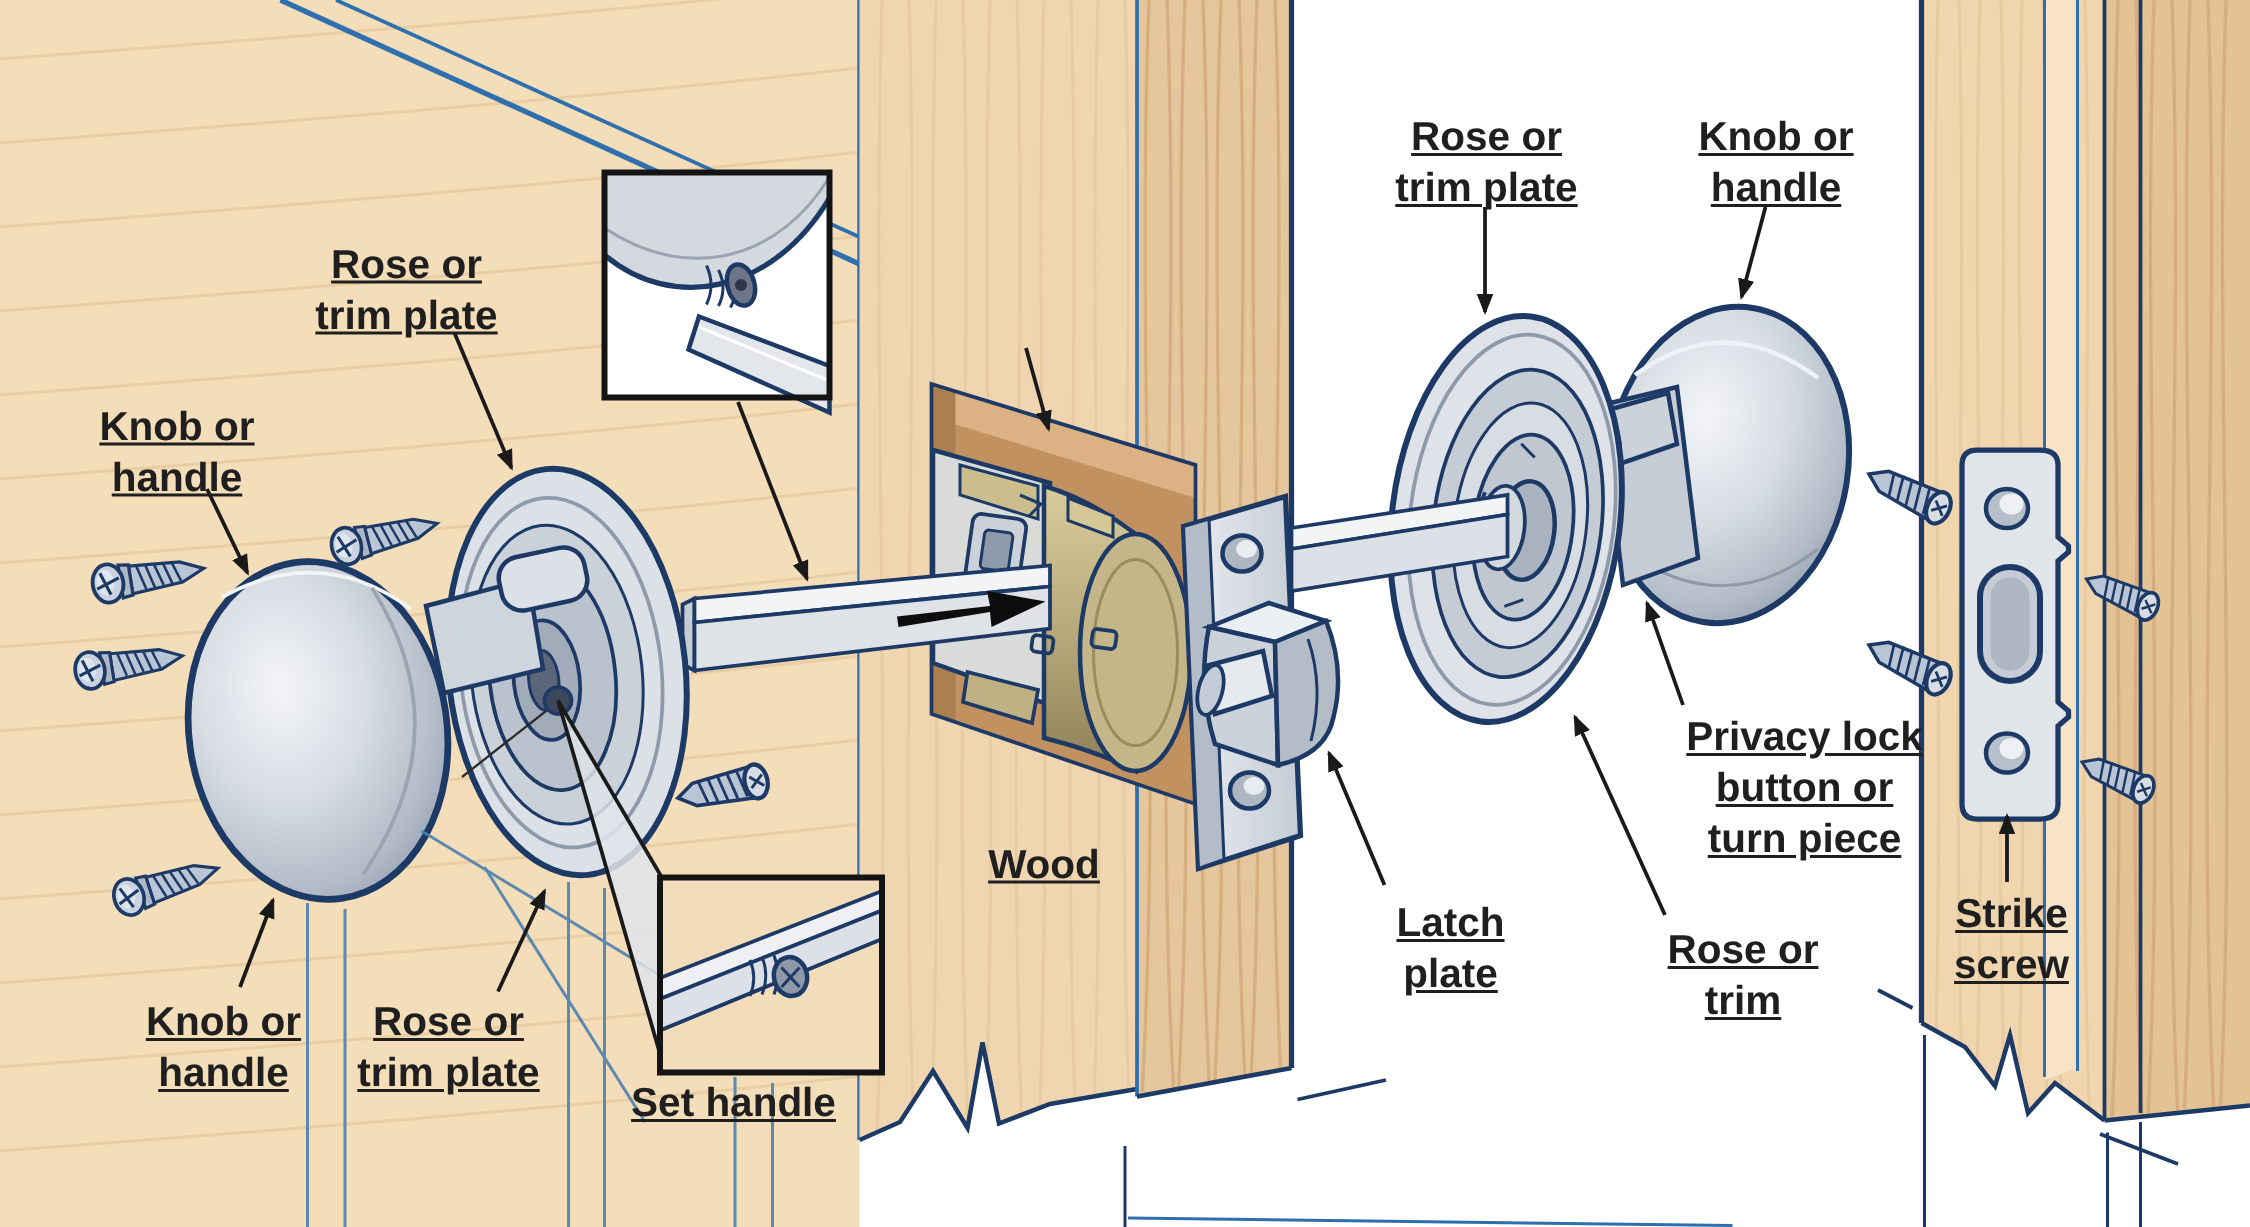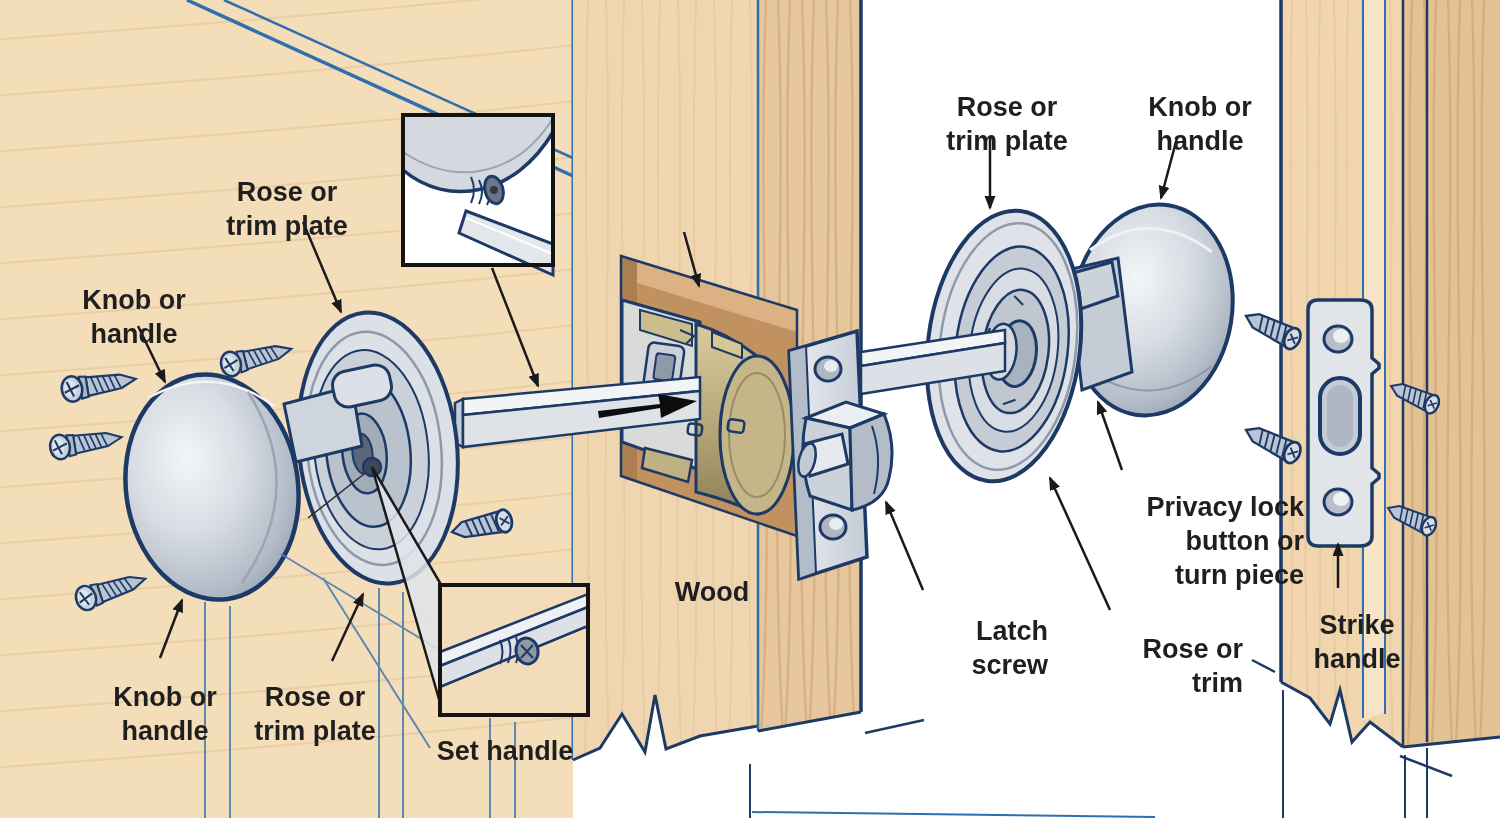--- a/index.html
+++ b/index.html
@@ -6,23 +6,23 @@
     --wood:#f4ddb9; --woodGrain:#e3c498; --woodEdge:#f0d6b0; --woodSide:#e6c69c;
     --jamb:#f0d5ae; --jambSide:#e3c294; --mortise:#c1925f; --mortiseTop:#dcb183;
     --navy:#1d3a66; --blue:#2f6fad; --metalLight:#e6e9ee; --metalMid:#c2c9d3;
     --metalDark:#97a1b0; --brass:#b7a97a; --ink:#1f1f1f; --background:#ffffff;
   }
   html,body{margin:0;padding:0;background:#e8e8e8;}
   .stage{position:relative;width:1500px;height:818px;overflow:hidden;background:var(--background);
          font-family:"Liberation Sans",sans-serif;}
   .stage svg{position:absolute;left:0;top:0;}
   .lbl{position:absolute;font:600 27px/34px "Liberation Sans",sans-serif;color:var(--ink);
-       white-space:pre-line;margin:17px;}
+       white-space:pre-line;margin:1px;text-decoration:underline;}
   .c{text-align:center}
-  .l{text-align:right}
+  .l{text-align:center}
   
   .nv{stroke:var(--navy)} .bl{stroke:var(--blue)} .fn{fill:none}
   .w2{stroke-width:2} .w25{stroke-width:2.5} .w3{stroke-width:3} .w35{stroke-width:3.5} .w4{stroke-width:4}
   .grain{stroke:var(--woodGrain);stroke-width:2;fill:none;opacity:.65}
   .grainD{stroke:#d2a878;stroke-width:2.2;fill:none;opacity:.8}
   .ink{stroke:#1a1a1a}
 </style>
 </head>
 <body>
 
@@ -366,31 +366,31 @@
     <line x1="1177" y1="138" x2="1161" y2="198" marker-end="url(#ah)"></line>
   </g>
 </svg>
 
 <div class="lbl c" style="left:180px;top:158px;width:180px">Rose or
 trim plate</div>
 <div class="lbl c" style="left:32px;top:266px;width:170px">Knob or
 handle</div>
 <div class="lbl c" style="left:635px;top:558px;width:120px">Wood</div>
 <div class="lbl l" style="left:901px;top:597px;width:130px">Latch
-screw</div>
+plate</div>
 <div class="lbl c" style="left:900px;top:73px;width:180px">Rose or
 trim plate</div>
 <div class="lbl c" style="left:1093px;top:73px;width:180px">Knob or
 handle</div>
 <div class="lbl l" style="left:1117px;top:473px;width:170px">Privacy lock
 button or
 turn piece</div>
 <div class="lbl l" style="left:1096px;top:615px;width:130px">Rose or
 trim</div>
 <div class="lbl c" style="left:1285px;top:591px;width:110px">Strike
-handle</div>
+screw</div>
 <div class="lbl c" style="left:63px;top:663px;width:170px">Knob or
 handle</div>
 <div class="lbl c" style="left:213px;top:663px;width:170px">Rose or
 trim plate</div>
 <div class="lbl c" style="left:398px;top:717px;width:180px">Set handle</div>
 
 </div>
 
 </body></html>

